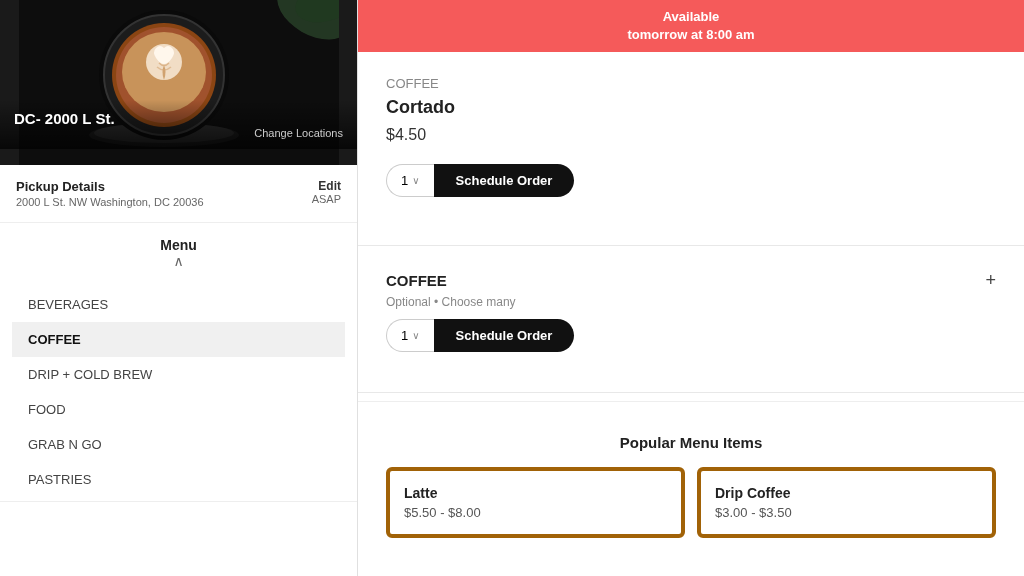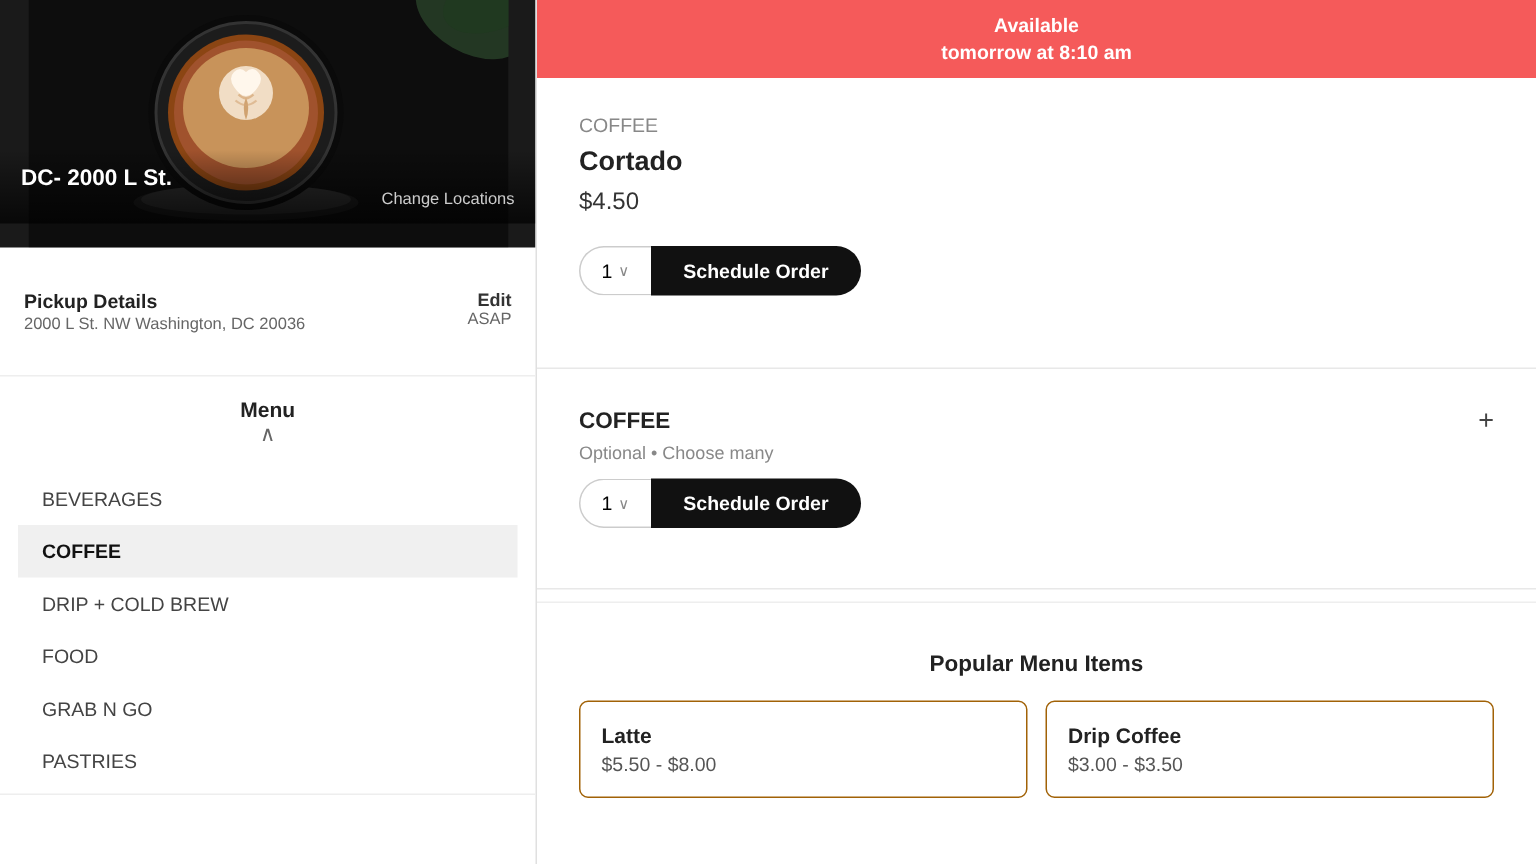--- a/index.html
+++ b/index.html
@@ -48,21 +48,21 @@
       font-weight: 600;
     }
     .change-location {
       color: #ccc;
       font-size: 11px;
       cursor: pointer;
       text-align: right;
     }
 
     .pickup-section {
-      padding: 28px 16px;
+      padding: 14px 16px;
       border-bottom: 1px solid #eee;
       display: flex;
       justify-content: space-between;
       align-items: flex-start;
     }
     .pickup-label {
       font-size: 13px;
       font-weight: 700;
       color: #222;
     }
@@ -247,21 +247,21 @@
       text-align: center;
       margin-bottom: 16px;
       margin-top: 16px;
     }
     .popular-items {
       display: flex;
       gap: 12px;
     }
     .popular-item-card {
       flex: 1;
-      border: 1px solid #a16207;
+      border: 4px solid #a16207;
       border-radius: 6px;
       padding: 14px;
       cursor: pointer;
     }
     .popular-item-name {
       font-size: 14px;
       font-weight: 600;
       color: #222;
       margin-bottom: 4px;
     }
@@ -336,21 +336,21 @@
       <div class="menu-item">GRAB N GO</div>
       <div class="menu-item">PASTRIES</div>
     </div>
   </div>
 </div>
 
 <div class="right-panel">
 
   <div class="availability-banner">
     <div class="line1">Available</div>
-    <div class="line2">tomorrow at 8:10 am</div>
+    <div class="line2">tomorrow at 8:00 am</div>
   </div>
 
   <div class="product-section">
     <div class="product-category">COFFEE</div>
     <div class="product-name">Cortado</div>
     <div class="product-price">$4.50</div>
 
     <div class="order-controls">
       <div class="quantity-selector">
         <span>1</span>

